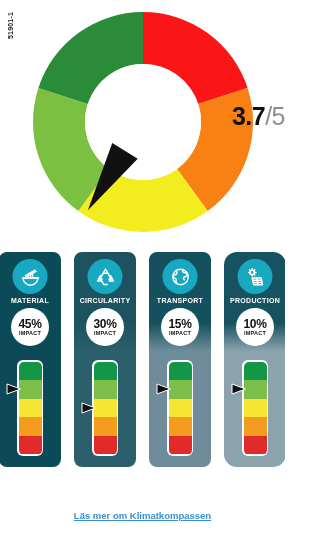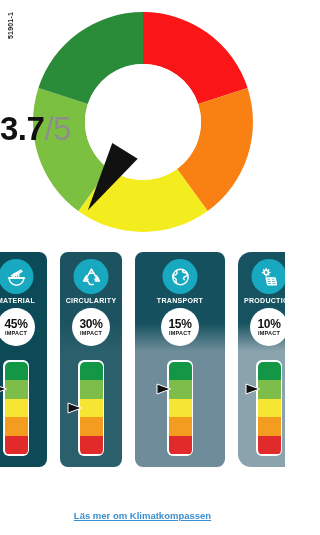--- a/index.html
+++ b/index.html
@@ -41,24 +41,24 @@
   }
   #donut-svg {
     position: absolute;
     left: 50%;
     top: 0;
     transform: translateX(-50%);
   }
   #donut-score {
     position: absolute;
     left: 0;
-    top: 104px;
-    width: 285px;
-    text-align: left;
-    font-size: 33px;
+    top: 96px;
+    width: 285px;
+    text-align: right;
+    font-size: 25px;
     line-height: 1;
     white-space: nowrap;
   }
   #donut-score .score-main {
     font-weight: bold;
     color: #111111;
     letter-spacing: -0.5px;
   }
   #donut-score .score-max {
     font-weight: normal;
@@ -264,21 +264,21 @@
           <div class="gauge-seg" style="background: rgb(125, 190, 74);"></div>
           <div class="gauge-seg" style="background: rgb(246, 229, 51);"></div>
           <div class="gauge-seg" style="background: rgb(243, 156, 31);"></div>
           <div class="gauge-seg" style="background: rgb(225, 43, 43);"></div>
         </div>
         <div class="gauge-pointer" style="top: 41px;"><svg width="16" height="14" viewBox="0 0 16 14">
             <path d="M1 2 L14.5 7 L1 12 Z" fill="#111111" stroke="#ffffff" stroke-width="1"></path>
           </svg></div>
       </div>
     </div>
-    <div class="card" style="background: linear-gradient(rgb(20, 80, 94) 0%, rgb(20, 80, 94) 33%, rgb(110, 140, 153) 46%, rgb(110, 140, 153) 100%); padding-left: 28px;">
+    <div class="card" style="background: linear-gradient(rgb(20, 80, 94) 0%, rgb(20, 80, 94) 33%, rgb(110, 140, 153) 46%, rgb(110, 140, 153) 100%);">
       <div class="card-icon-circle">
         <svg width="22" height="22" viewBox="0 0 24 24">
         <circle stroke="#ffffff" fill="none" stroke-width="1.6" stroke-linecap="round" stroke-linejoin="round" cx="12" cy="12" r="8.4"></circle>
         <path stroke="#ffffff" fill="none" stroke-width="1.6" stroke-linecap="round" stroke-linejoin="round" d="M7.2 5.4 c1.6 1.2 1.1 3.1 -0.2 3.9 c-1.3 0.8 -2.9 0.2 -3.4 1.6 c-0.4 1.2 0.8 2 1.9 2.2 c1.5 0.3 2 1.6 1.6 2.9 c-0.3 1.1 0.1 2 0.9 2.6"></path>
         <path stroke="#ffffff" fill="none" stroke-width="1.6" stroke-linecap="round" stroke-linejoin="round" d="M14.8 4.1 c-0.9 1.1 -0.6 2.3 0.5 2.9 c1.3 0.7 2.6 0.2 3.5 1 c0.7 0.6 0.8 1.7 0.2 2.5 c-0.8 1 -2.3 0.9 -3.2 1.8 c-0.8 0.9 -0.5 2 0.3 2.8"></path>
       </svg>
       </div>
       <div class="card-title">TRANSPORT</div>
       <div class="impact-badge">
         <div class="impact-pct">15%</div>

